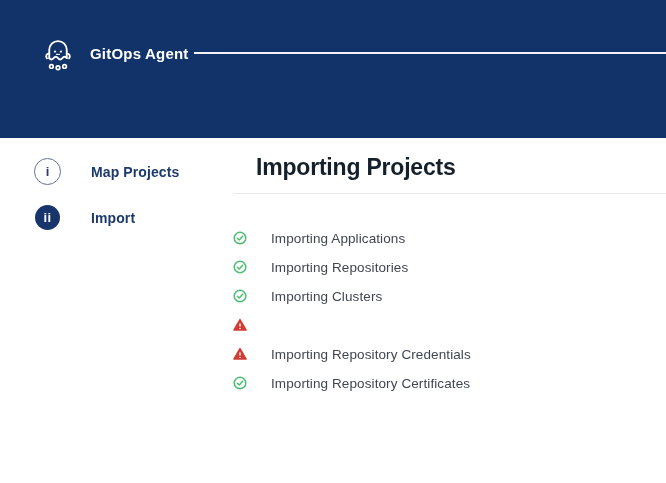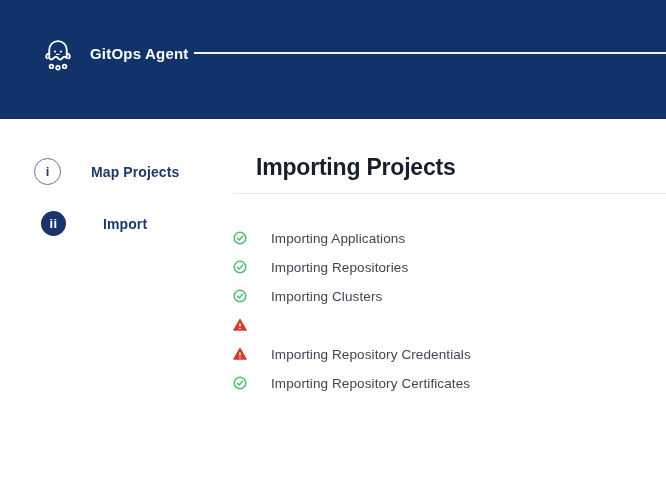--- a/index.html
+++ b/index.html
@@ -8,21 +8,21 @@
     background: #ffffff;
     font-family: "Liberation Sans", sans-serif;
     overflow: hidden;
     position: relative;
   }
 
   
   .header {
     position: absolute;
     left: 0; top: 0;
-    width: 666px; height: 119px;
+    width: 666px; height: 138px;
     background: #12336A;
   }
   .logo {
     position: absolute;
     left: 37px; top: 30px;
     width: 42px; height: 44px;
   }
   .app-title {
     position: absolute;
     left: 90px; top: 45px;
@@ -58,21 +58,21 @@
     font-weight: 700;
     flex: 0 0 auto;
   }
   .step-circle.outlined {
     border: 1.5px solid #66708F;
     color: #2B3A66;
     background: transparent;
   }
   .step-circle.filled {
     width: 25px; height: 25px;
-    margin: 7px;
+    margin: 1px;
     background: #17356B;
     color: #ffffff;
     border: none;
     letter-spacing: 0.5px;
   }
   .step-label {
     margin-left: 30px;
     color: #1D3A6D;
     font-size: 14px;
     font-weight: 700;

